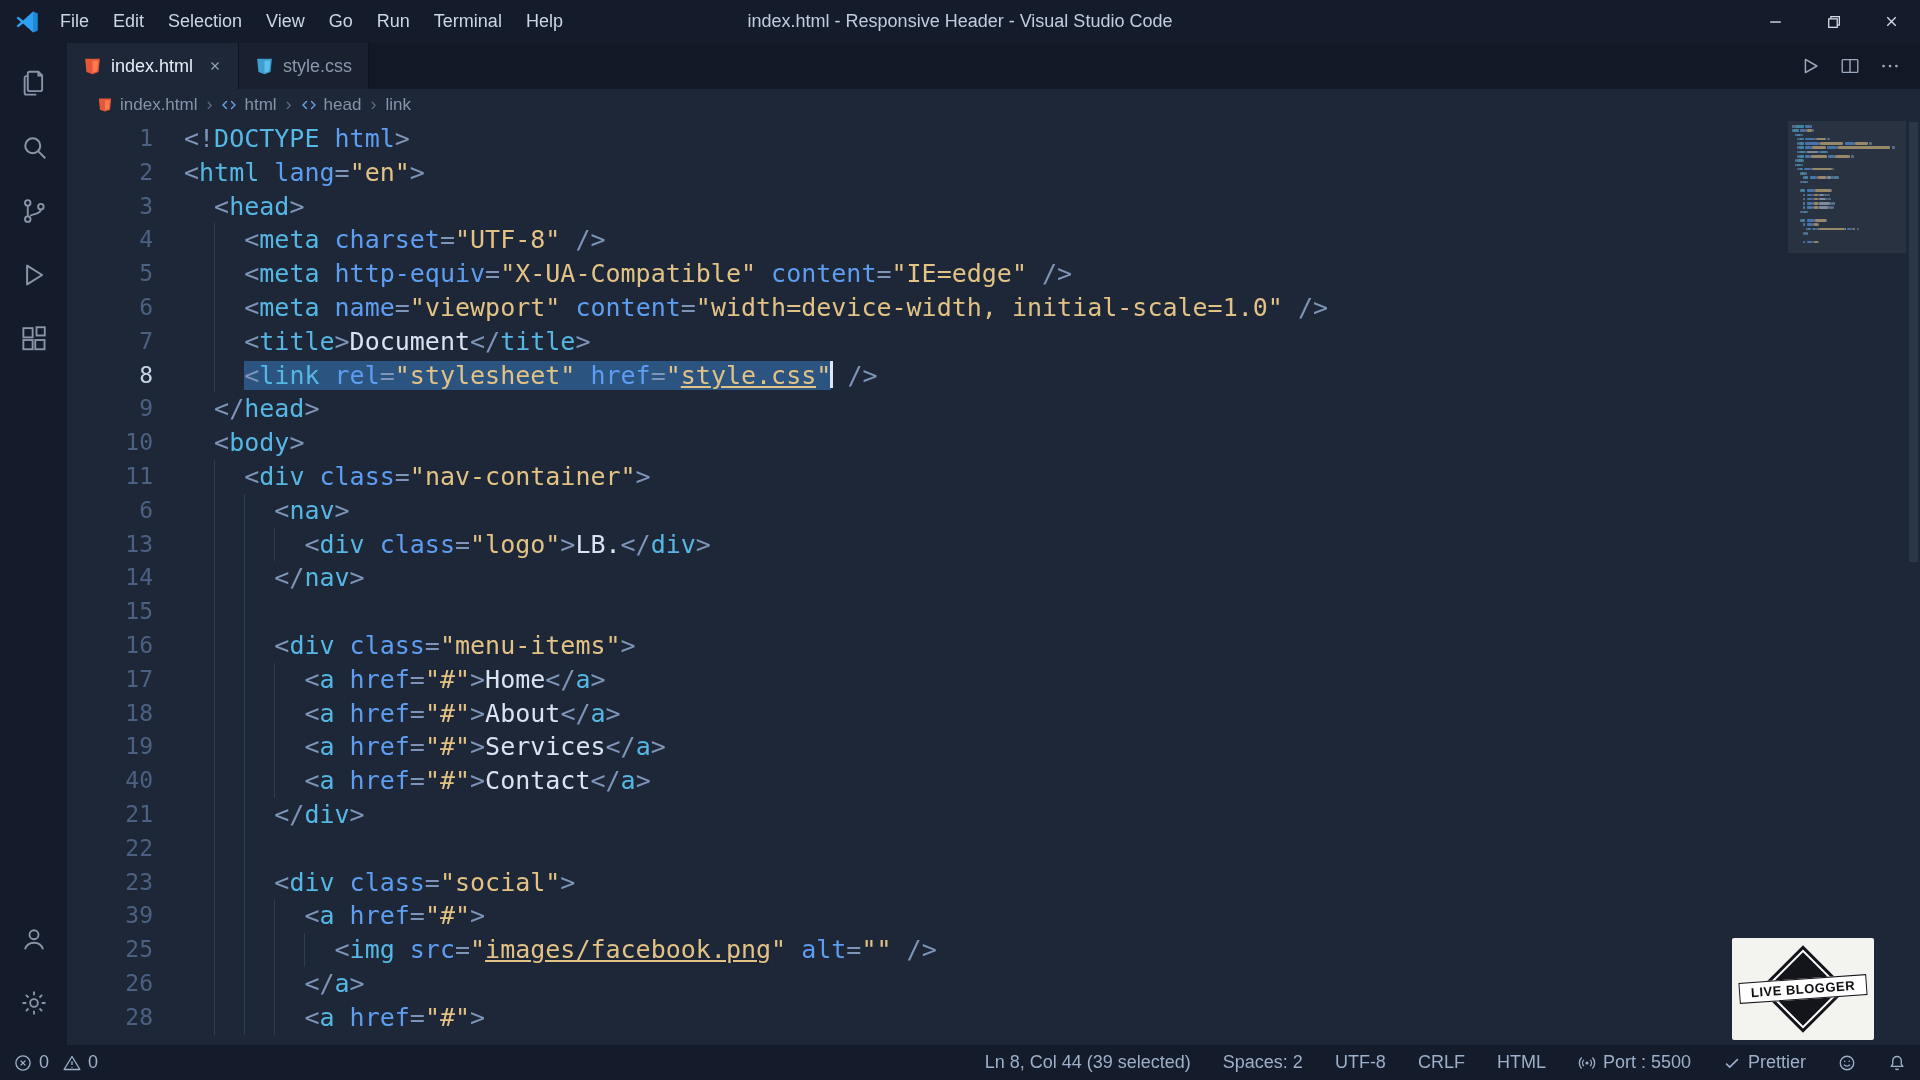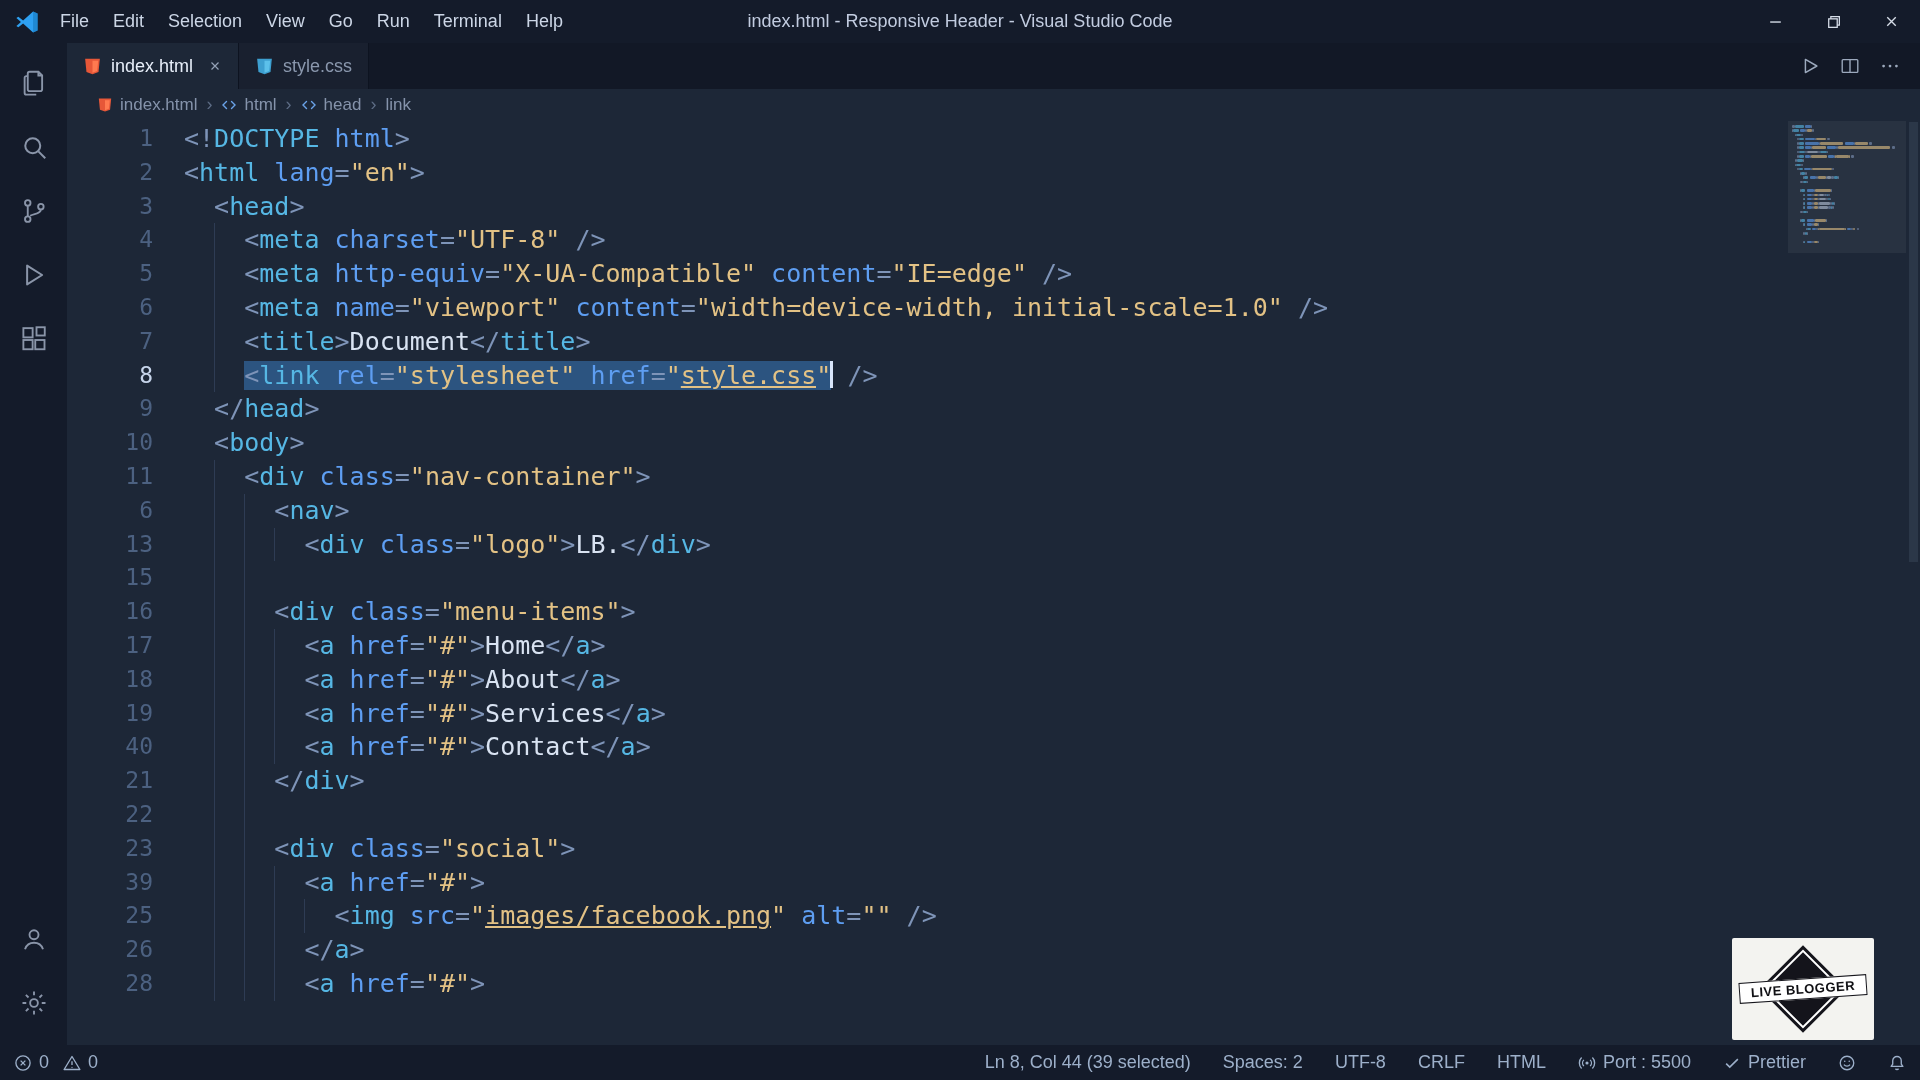--- a/index.html
+++ b/index.html
@@ -313,20 +313,24 @@
             </div>
             <div class="row">
               <div class="ln">6</div>
               <div class="code-line"><span class="guide" style="left: 30.1031px;"></span><span class="guide" style="left: 60.2062px;"></span><span class="tok-tx">      </span><span class="tok-pn">&lt;</span><span class="tok-tg">nav</span><span class="tok-pn">&gt;</span></div>
             </div>
             <div class="row">
               <div class="ln">13</div>
               <div class="code-line"><span class="guide" style="left: 30.1031px;"></span><span class="guide" style="left: 60.2062px;"></span><span class="guide" style="left: 90.3094px;"></span><span class="tok-tx">        </span><span class="tok-pn">&lt;</span><span class="tok-tg">div</span><span class="tok-tx"> </span><span class="tok-at">class</span><span class="tok-pn">=</span><span class="tok-st">"logo"</span><span class="tok-pn">&gt;</span><span class="tok-tx">LB.</span><span class="tok-pn">&lt;/</span><span class="tok-tg">div</span><span class="tok-pn">&gt;</span></div>
             </div>
             <div class="row">
+              <div class="ln">14</div>
+              <div class="code-line"><span class="guide" style="left: 30.1031px;"></span><span class="guide" style="left: 60.2062px;"></span><span class="tok-tx">      </span><span class="tok-pn">&lt;/</span><span class="tok-tg">nav</span><span class="tok-pn">&gt;</span></div>
+            </div>
+            <div class="row">
               <div class="ln">15</div>
               <div class="code-line"><span class="guide" style="left: 30.1031px;"></span><span class="guide" style="left: 60.2062px;"></span></div>
             </div>
             <div class="row">
               <div class="ln">16</div>
               <div class="code-line"><span class="guide" style="left: 30.1031px;"></span><span class="guide" style="left: 60.2062px;"></span><span class="tok-tx">      </span><span class="tok-pn">&lt;</span><span class="tok-tg">div</span><span class="tok-tx"> </span><span class="tok-at">class</span><span class="tok-pn">=</span><span class="tok-st">"menu-items"</span><span class="tok-pn">&gt;</span></div>
             </div>
             <div class="row">
               <div class="ln">17</div>
               <div class="code-line"><span class="guide" style="left: 30.1031px;"></span><span class="guide" style="left: 60.2062px;"></span><span class="guide" style="left: 90.3094px;"></span><span class="tok-tx">        </span><span class="tok-pn">&lt;</span><span class="tok-tg">a</span><span class="tok-tx"> </span><span class="tok-at">href</span><span class="tok-pn">=</span><span class="tok-st">"#"</span><span class="tok-pn">&gt;</span><span class="tok-tx">Home</span><span class="tok-pn">&lt;/</span><span class="tok-tg">a</span><span class="tok-pn">&gt;</span></div>

